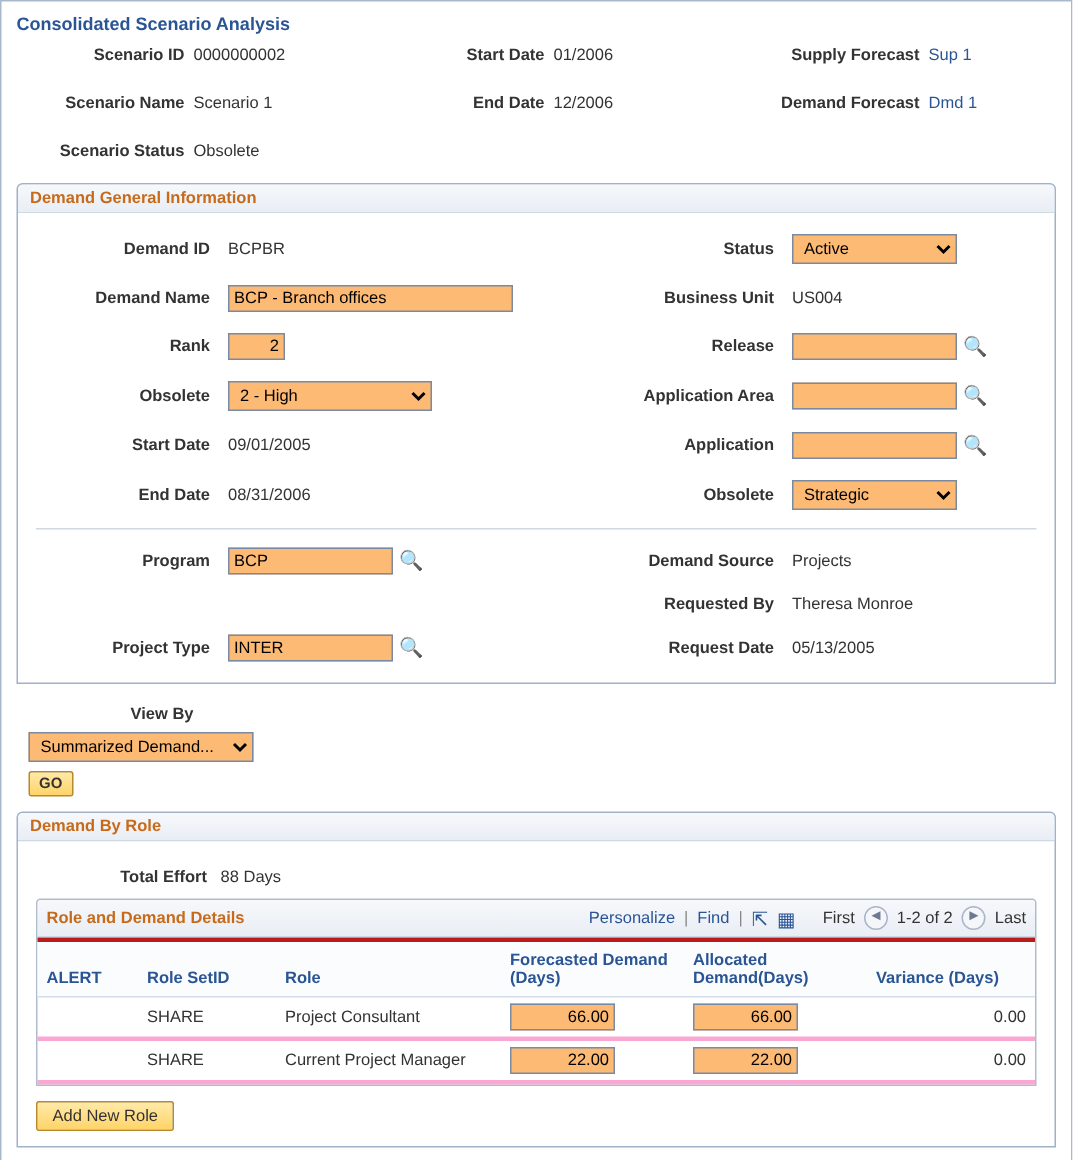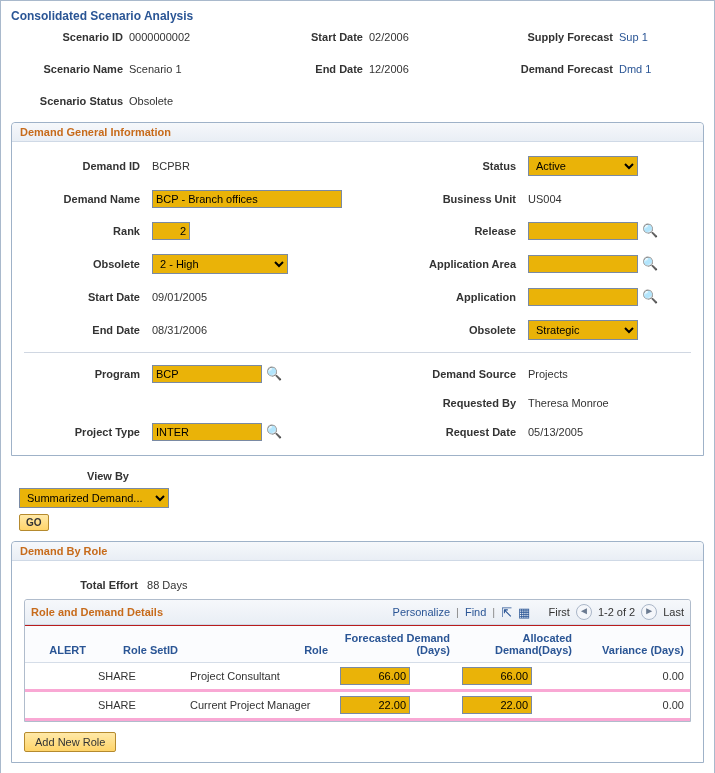--- a/index.html
+++ b/index.html
@@ -65,21 +65,21 @@
     align-items: center;
   }
   .form-grid .l { text-align: right; font-weight: bold; padding-right: 4px; }
   input[type="text"], select {
     font-family: Arial, sans-serif;
     font-size: 11px;
     border: 1px solid #7a8aa3;
     padding: 1px 3px;
     height: 18px;
     box-sizing: border-box;
-    background:#eab308;
+    background:#fdba74;
   }
   select { height: 20px; }
   .w-tiny { width: 38px; text-align:right; }
   .w-small { width: 110px; }
   .w-med { width: 136px; }
   .w-name { width: 190px; }
   .w-num { width: 70px; text-align:right; }
 
   .lookup { display:inline-flex; align-items:center; gap:4px; }
   .mag {
@@ -126,22 +126,22 @@
     border-radius:50%; text-align:center; line-height:12px; font-size:10px;
     color:#6b7a90; cursor:pointer; background:#f4f6fa;
   }
   .icon-small { font-size:13px; cursor:pointer; color:#2a5595; }
   .pager-text { color:#333; }
 
   table.data {
     width:100%; border-collapse:collapse; font-size:11px;
   }
   table.data th {
-    text-align:right; color:#2a5595; font-weight:bold;
-    padding:6px 6px; border-top:1px solid #b91c1c; border-bottom:1px solid #d5dde8;
+    text-align:left; color:#2a5595; font-weight:bold;
+    padding:6px 6px; border-top:3px solid #b91c1c; border-bottom:1px solid #d5dde8;
     background:#fbfcfe;
     vertical-align:bottom;
   }
   table.data td {
     padding:4px 6px; border-bottom:3px solid #f9a8d4;
   }
   .col-num { text-align:right; }
 
   .add-btn {
     margin: 10px 4px 0 4px;
@@ -157,21 +157,21 @@
 
 <div class="page">
 
   <div class="breadcrumb">Consolidated Scenario Analysis</div>
 
 
   <div class="header-grid">
     <div class="label-r">Scenario ID</div>
     <div class="val">0000000002</div>
     <div class="label-r">Start Date</div>
-    <div class="val">02/2006</div>
+    <div class="val">01/2006</div>
     <div class="label-r">Supply Forecast</div>
     <a class="link">Sup 1</a>
 
     <div class="label-r">Scenario Name</div>
     <div class="val">Scenario 1</div>
     <div class="label-r">End Date</div>
     <div class="val">12/2006</div>
     <div class="label-r">Demand Forecast</div>
     <a class="link">Dmd 1</a>
 

